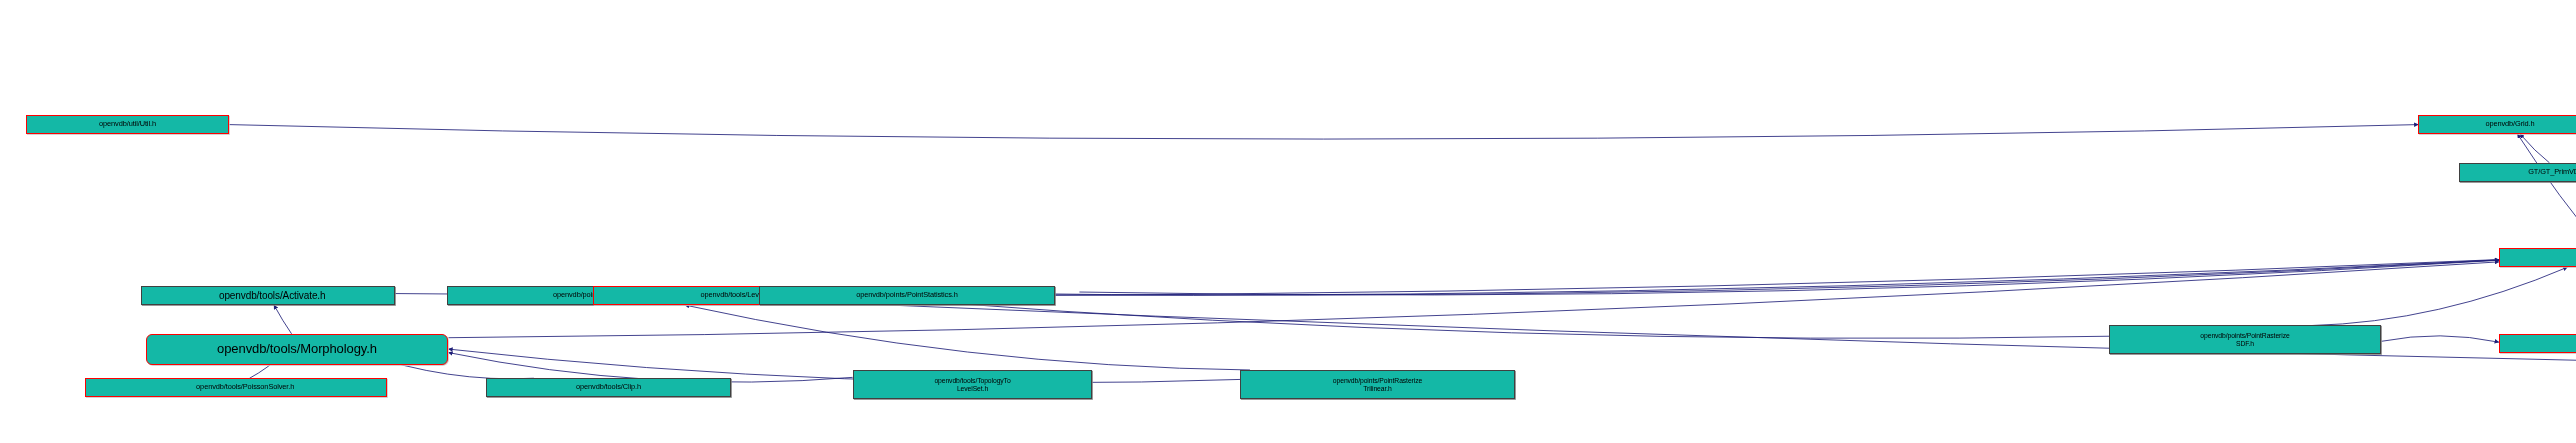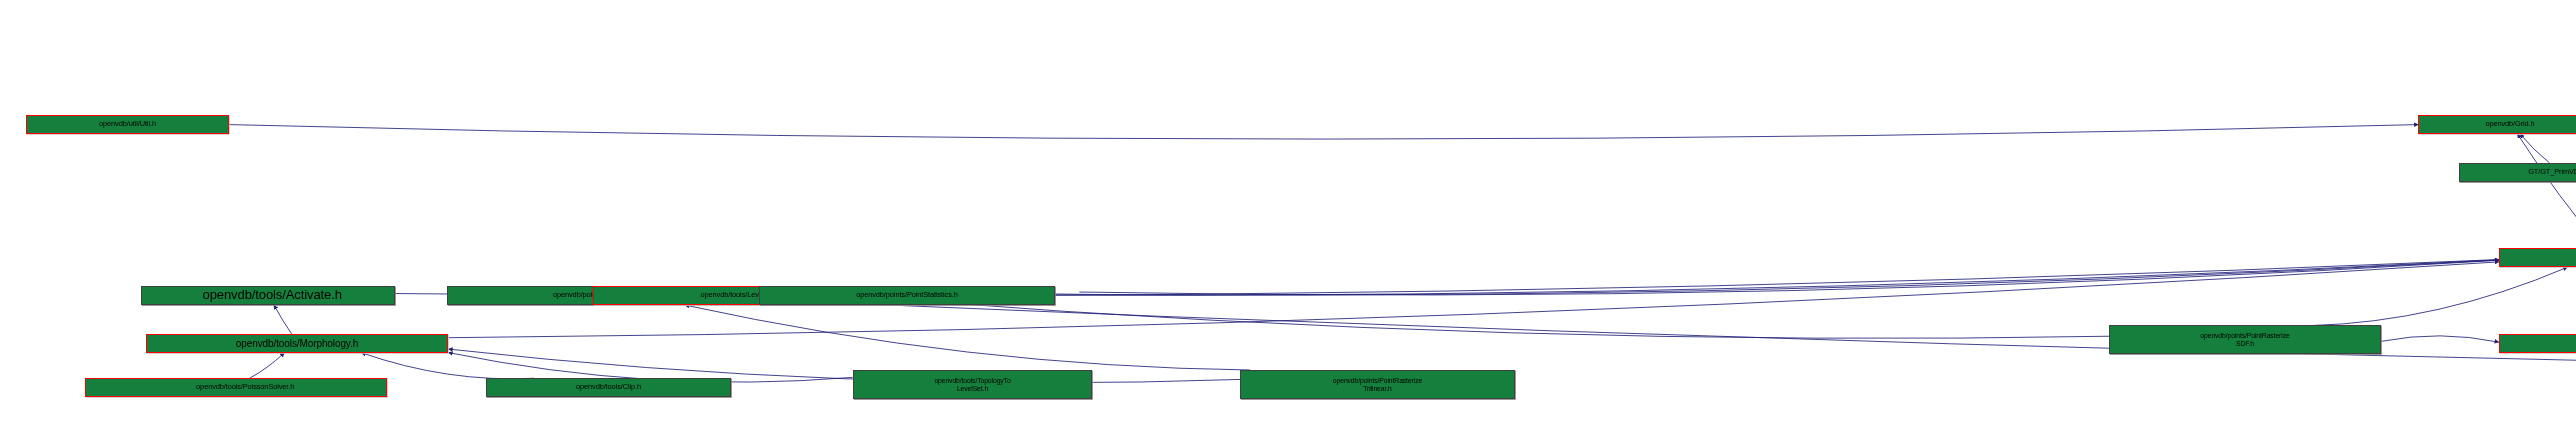--- a/index.html
+++ b/index.html
@@ -24,21 +24,21 @@
     height: 444px;
     pointer-events: none;
   }
   .node {
     position: absolute;
     box-sizing: border-box;
     display: flex;
     align-items: center;
     justify-content: center;
     text-align: center;
-    background: #15803d;
+    background: #14b8a6;
     border: 0.5px solid #404040;
     color: #000000;
     font-size: 6px;
     line-height: 1.12;
     letter-spacing: -0.1px;
     white-space: pre-line;
     padding: 0 1.6px;
     box-shadow: 0.8px 0.8px 0 0 #808080;
     z-index: 5;
   }
@@ -137,25 +137,25 @@
         <path d="M 10522.877322129798 808.6555555555556 Q 10527.501696428571 782.3082081930883 10532.126070727347 754.1111111111111" fill="none" stroke="#1f1f78" stroke-width="1.6" marker-end="url(#arrow)"></path>
         <path d="M 11132.821560007365 808.6555555555556 Q 10908.144642857143 826.3187167633776 10683.467725706923 754.1111111111111" fill="none" stroke="#1f1f78" stroke-width="1.6" marker-end="url(#arrow)"></path>
         <path d="M 7581.303125517562 702.5 Q 7489.32822733837 704.550535191394 7397.3533291591775 669.8111111111111" fill="none" stroke="#1f1f78" stroke-width="1.6" marker-end="url(#arrow)"></path>
       </g>
   </svg>
   <div id="node-layer">
       <div class="node red" style="left: 26px; top: 115px; width: 203px; height: 19px; font-size: 7.4px;"><span class="lbl">openvdb/util/Util.h</span></div>
       <div class="node red" style="left: 2418px; top: 115px; width: 184px; height: 19px; font-size: 7.4px;"><span class="lbl">openvdb/Grid.h</span></div>
       <div class="node" style="left: 2459px; top: 163px; width: 200px; height: 19px; font-size: 7.4px;"><span class="lbl">GT/GT_PrimVDB.h</span></div>
       <div class="node red" style="left: 2499px; top: 248px; width: 221px; height: 19px; font-size: 7.4px;"><span class="lbl">openvdb/openvdb.h</span></div>
-      <div class="node" style="left: 141px; top: 286px; width: 254px; height: 19px; font-size: 13px; padding-left: 10px;"><span class="lbl">openvdb/tools/Activate.h</span></div>
+      <div class="node" style="left: 141px; top: 286px; width: 254px; height: 19px; font-size: 10px; padding-left: 10px;"><span class="lbl">openvdb/tools/Activate.h</span></div>
       <div class="node" style="left: 447px; top: 286px; width: 311px; height: 19px; font-size: 7.4px;"><span class="lbl">openvdb/points/PointTransfer.h</span></div>
       <div class="node red" style="left: 593px; top: 286px; width: 320px; height: 19px; font-size: 7.4px;"><span class="lbl">openvdb/tools/LevelSetRebuild.h</span></div>
       <div class="node" style="left: 759px; top: 286px; width: 296px; height: 19px; font-size: 7.4px;"><span class="lbl">openvdb/points/PointStatistics.h</span></div>
-      <div class="node red" style="left: 146px; top: 334px; width: 302px; height: 19px; font-size: 10px;"><span class="lbl">openvdb/tools/Morphology.h</span></div>
+      <div class="node red" style="left: 146px; top: 334px; width: 302px; height: 31px; font-size: 13px; border-radius: 6px;"><span class="lbl">openvdb/tools/Morphology.h</span></div>
       <div class="node" style="left: 2109px; top: 325px; width: 272px; height: 29px; font-size: 6.8px;"><span class="lbl">openvdb/points/PointRasterize
 SDF.h</span></div>
       <div class="node red" style="left: 2499px; top: 334px; width: 314px; height: 19px; font-size: 7.4px;"><span class="lbl">openvdb/tools/GridTransformer.h</span></div>
       <div class="node red" style="left: 85px; top: 378px; width: 302px; height: 19px; font-size: 7.4px; padding-left: 20px;"><span class="lbl">openvdb/tools/PoissonSolver.h</span></div>
       <div class="node" style="left: 486px; top: 378px; width: 245px; height: 19px; font-size: 7.4px;"><span class="lbl">openvdb/tools/Clip.h</span></div>
       <div class="node" style="left: 853px; top: 370px; width: 239px; height: 29px; font-size: 6.8px;"><span class="lbl">openvdb/tools/TopologyTo
 LevelSet.h</span></div>
       <div class="node" style="left: 1240px; top: 370px; width: 275px; height: 29px; font-size: 6.8px;"><span class="lbl">openvdb/points/PointRasterize
 Trilinear.h</span></div>
     </div>

